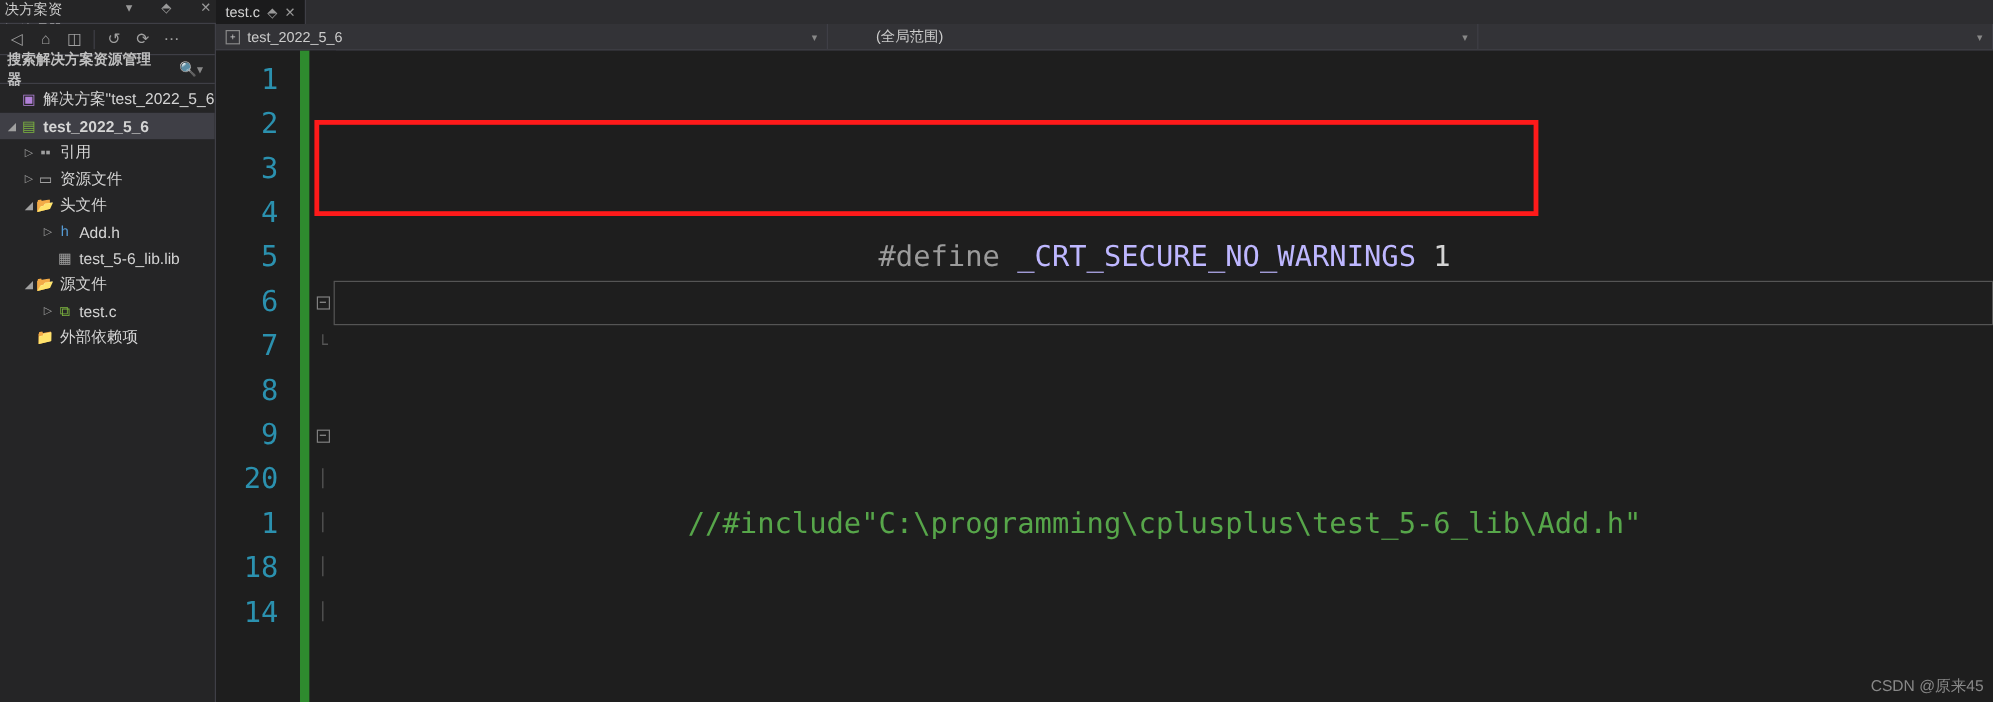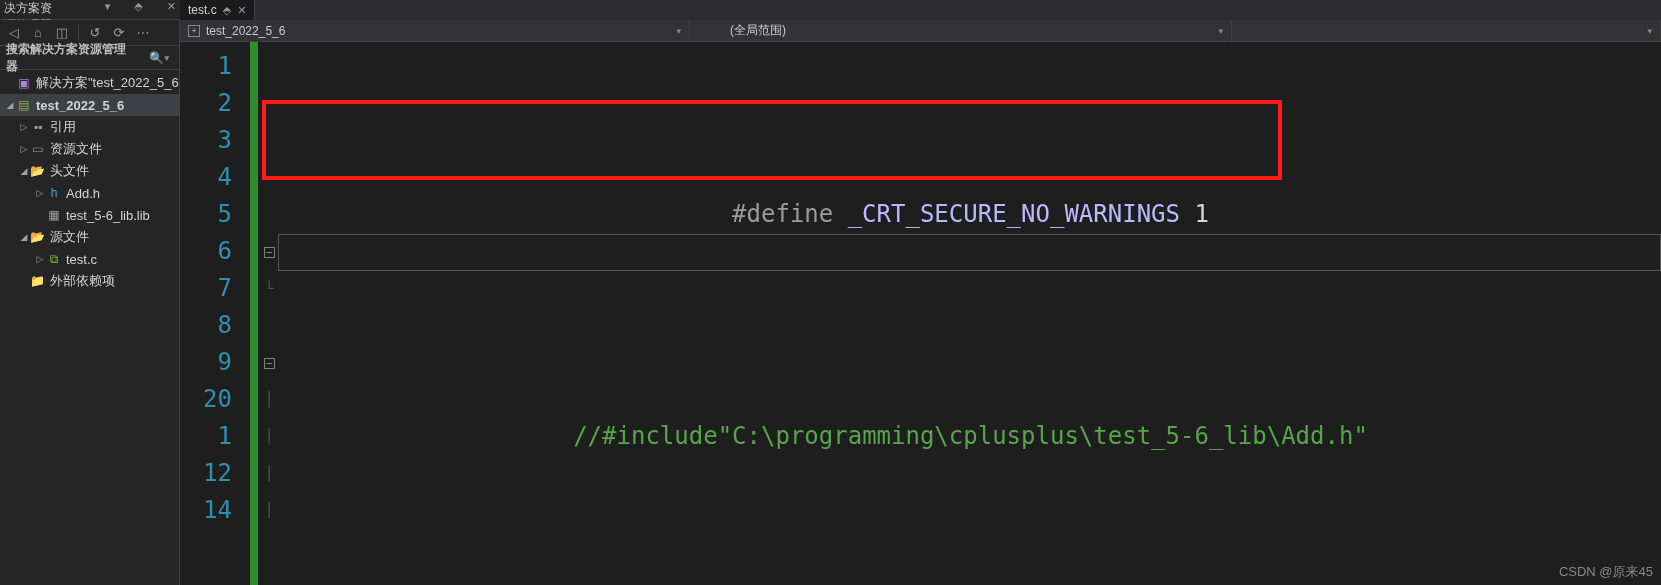--- a/index.html
+++ b/index.html
@@ -166,21 +166,21 @@
         <div>2</div>
         <div>3</div>
         <div>4</div>
         <div>5</div>
         <div>6</div>
         <div>7</div>
         <div>8</div>
         <div>9</div>
         <div>20</div>
         <div>1</div>
-        <div>12</div>
+        <div>18</div>
         <div>14</div>
       </div>
       <div class="margin-bar"></div>
       <div class="fold-col">
         <div>&nbsp;</div>
           <div>&nbsp;</div>
           <div>&nbsp;</div>
           <div>&nbsp;</div>
           <div>&nbsp;</div>
         <div><span class="fold-box">−</span></div>

